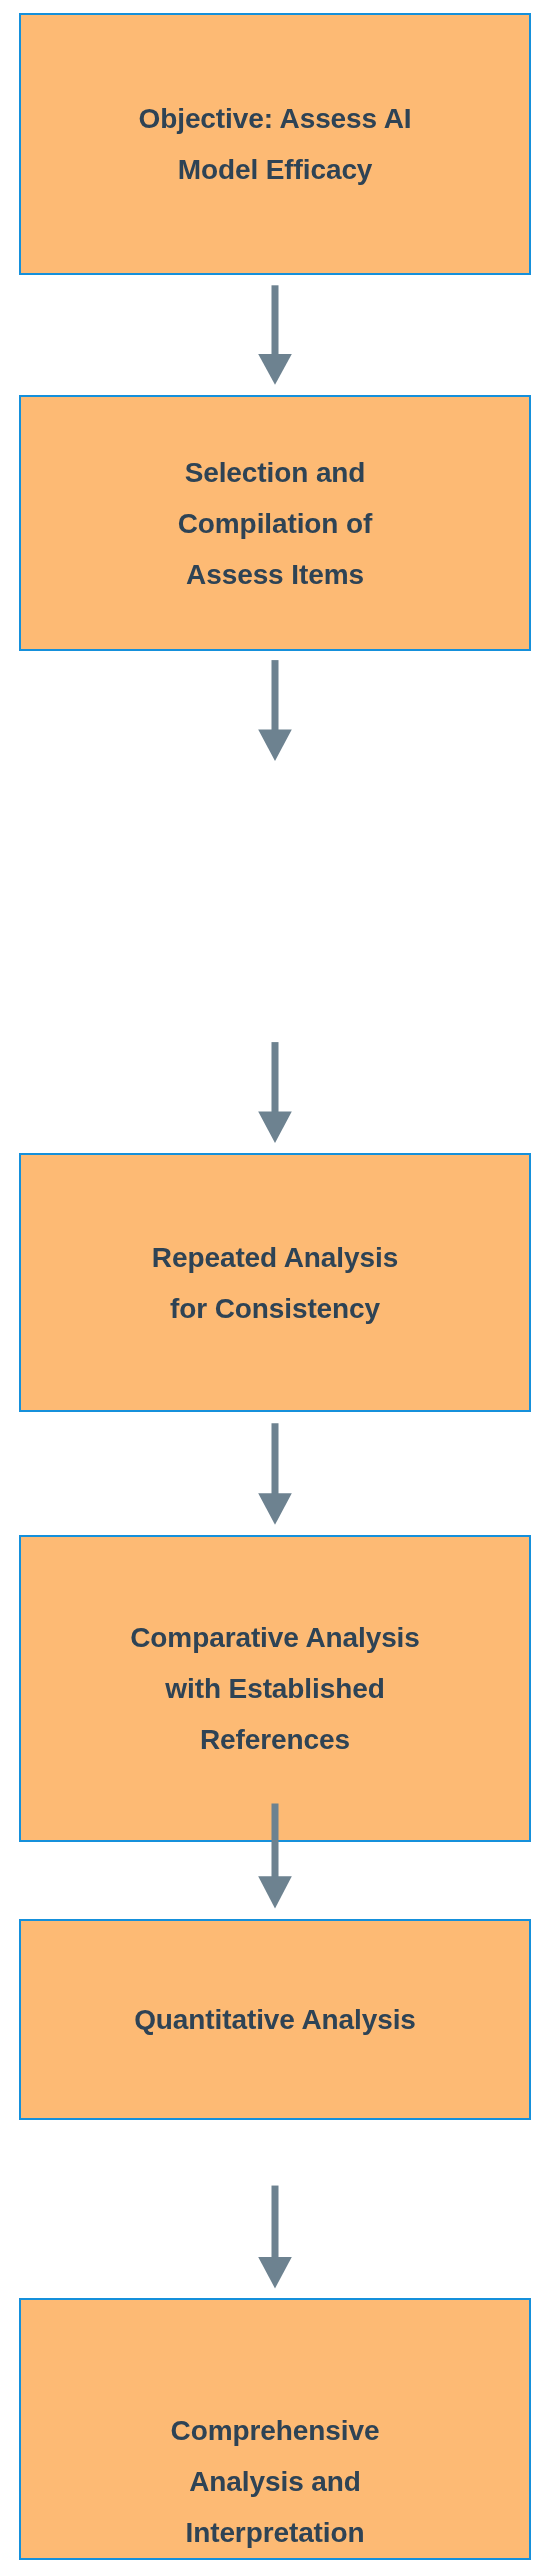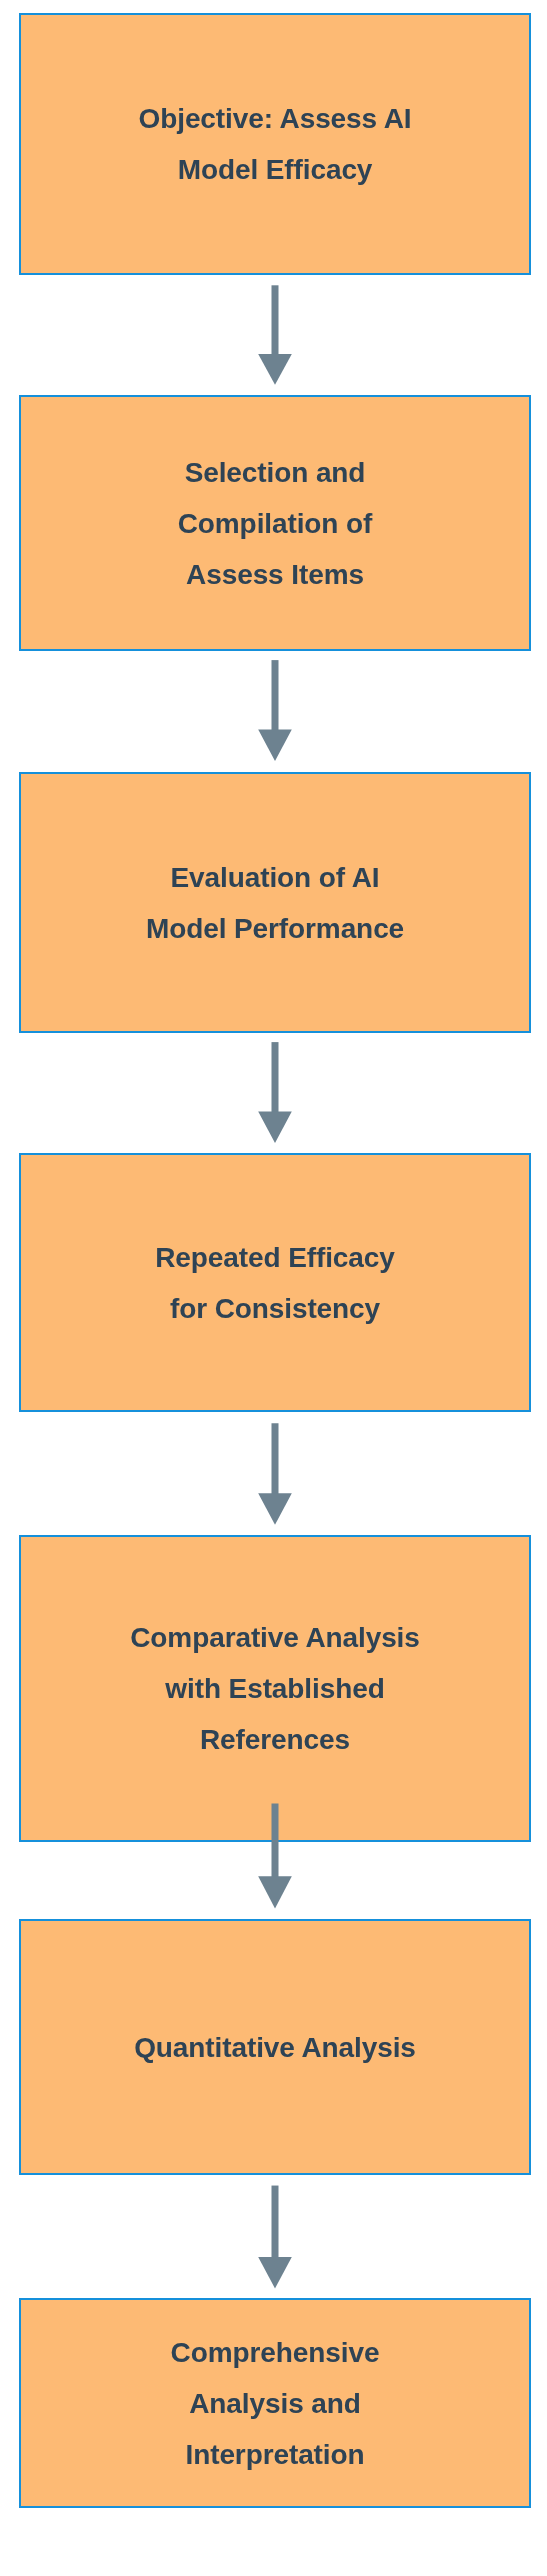--- a/index.html
+++ b/index.html
@@ -50,22 +50,22 @@
     white-space: pre-line;
     text-align: center;
   }
 
   
   .node-0 { top: 12.7px;   height: 262px; }
   .node-1 { top: 395px;  height: 256px; }
   .node-2 { top: 772px; height: 261px; }
   .node-3 { top: 1153px; height: 259px; }
   .node-4 { top: 1535px; height: 307px; }
-  .node-5 { top: 1919px; height: 256px; }
-  .node-6 { top: 2298px; height: 210px; }
+  .node-5 { top: 1919px; height: 201px; }
+  .node-6 { top: 2298px; height: 262px; align-items: flex-end; }
 
   .connector {
     position: absolute;
     left: 254px;
     width: 42px;
     height: 0;
   }
 
   .connector svg {
     display: block;
@@ -103,34 +103,30 @@
 Assess Items</span>
   </div>
 
   <div class="connector connector-1">
     <svg width="42" height="101" viewBox="0 0 60 144">
       <rect x="25" y="0" width="10" height="101" fill="#6d8290"></rect>
       <polygon points="6,99 54,99 30,144" fill="#6d8290"></polygon>
     </svg>
   </div>
 
-  <div class="node node-2">
-    <span class="node-label">Evaluation of AI
-Model Performance</span>
-  </div>
 
   <div class="connector connector-2">
     <svg width="42" height="101" viewBox="0 0 60 144">
       <rect x="25" y="0" width="10" height="101" fill="#6d8290"></rect>
       <polygon points="6,99 54,99 30,144" fill="#6d8290"></polygon>
     </svg>
   </div>
 
   <div class="node node-3">
-    <span class="node-label">Repeated Efficacy
+    <span class="node-label">Repeated Analysis
 for Consistency</span>
   </div>
 
   <div class="connector connector-3">
     <svg width="42" height="102" viewBox="0 0 60 145">
       <rect x="25" y="0" width="10" height="102" fill="#6d8290"></rect>
       <polygon points="6,100 54,100 30,145" fill="#6d8290"></polygon>
     </svg>
   </div>
 

